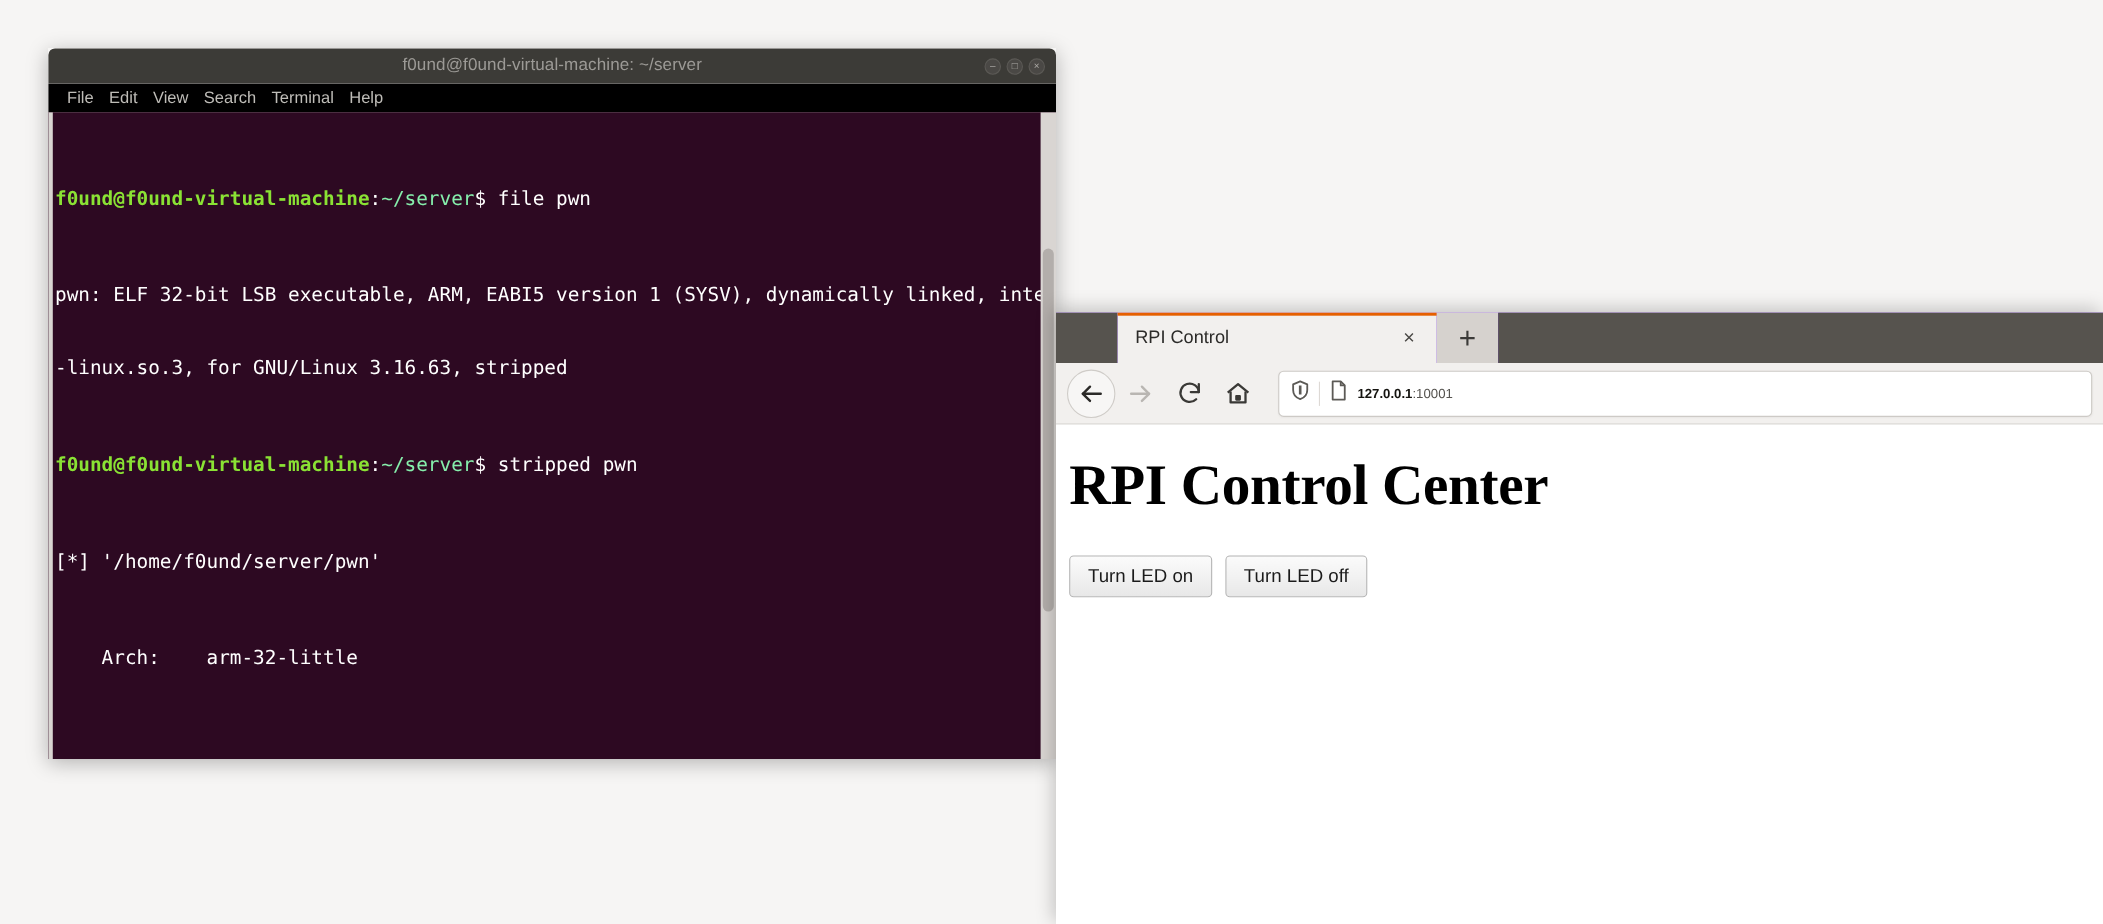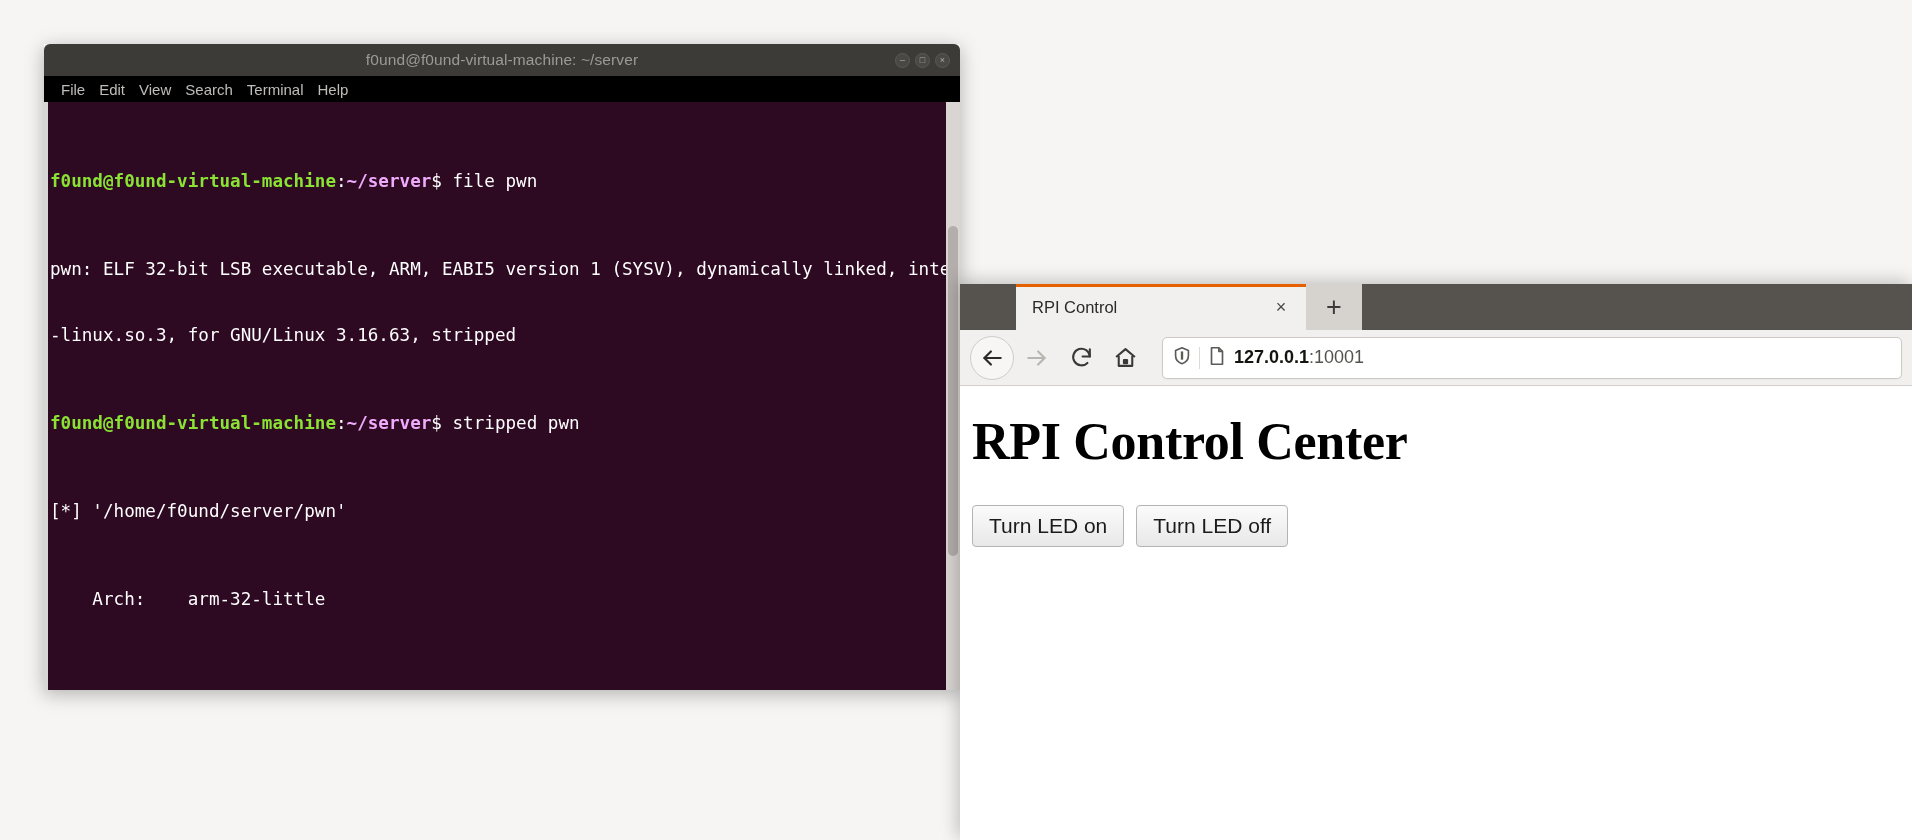--- a/index.html
+++ b/index.html
@@ -76,21 +76,21 @@
   .term-lines {
     font-family: "DejaVu Sans Mono", "Liberation Mono", monospace;
     font-size: 17.6px;
     line-height: 22px;
     color: #ffffff;
     white-space: pre;
     padding-left: 2px;
   }
   .term-lines .ln { height: 22px; white-space: pre; }
   .c-green { color: #8ae234; font-weight: bold; }
-  .c-blue  { color: #f0abfc; font-weight: bold; }
+  .c-blue  { color: #86efac; font-weight: normal; }
   .c-white { color: #ffffff; }
   .c-yellow{ color: #c4a000; }
   .term-scrollbar {
     position: absolute;
     right: 0; top: 0;
     width: 14px; height: 100%;
     background: #d9d5d2;
   }
   .term-scrollbar .thumb {
     position: absolute; left: 2px; top: 124px;
@@ -181,21 +181,21 @@
     display: flex; align-items: center;
     padding: 0 8px;
     box-sizing: border-box;
     gap: 6px;
     box-shadow: 0 1px 2px rgba(0,0,0,0.04);
   }
   .urlbar .sep {
     width: 1px; height: 22px; background: #ddd9d5;
   }
   .url-text {
-    font-size: 18px;
+    font-size: 12px;
     color: #55534f;
     font-family: "Liberation Sans", sans-serif;
     white-space: nowrap;
   }
   .url-text b { color: #14130f; font-weight: 700; }
 
   .fx-content {
     background: #ffffff;
     height: 454px;
     padding: 12px 10px 0 12px;
@@ -205,21 +205,21 @@
     font-family: "Liberation Serif", serif;
     font-size: 52px;
     font-weight: bold;
     color: #000000;
     margin: 14px 0 0 0;
     letter-spacing: -0.3px;
   }
   .btn-row { margin-top: 34px; display: flex; gap: 12px; }
   .web-btn {
     font-family: "Liberation Sans", sans-serif;
-    font-size: 21px;
+    font-size: 17px;
     color: #1b1b1b;
     padding: 8px 16px;
     background: linear-gradient(#fbfbfb, #e8e8e8);
     border: 1px solid #b4b4b4;
     border-radius: 4px;
     white-space: nowrap;
   }
 </style>
 </head>
 <body>

